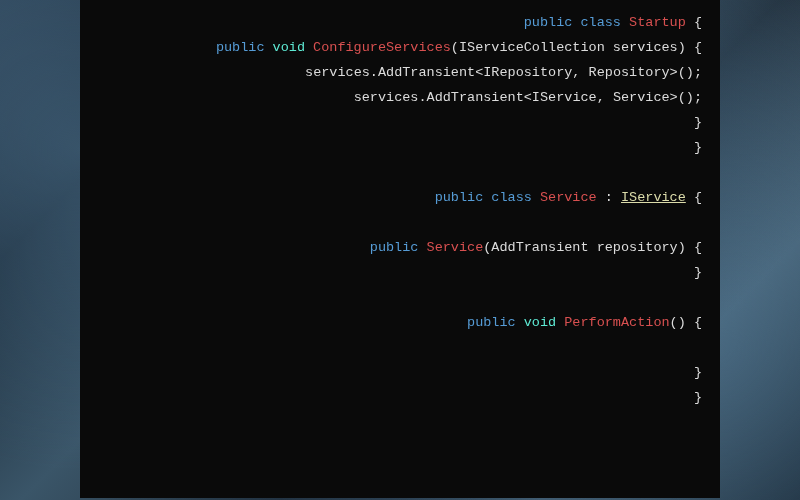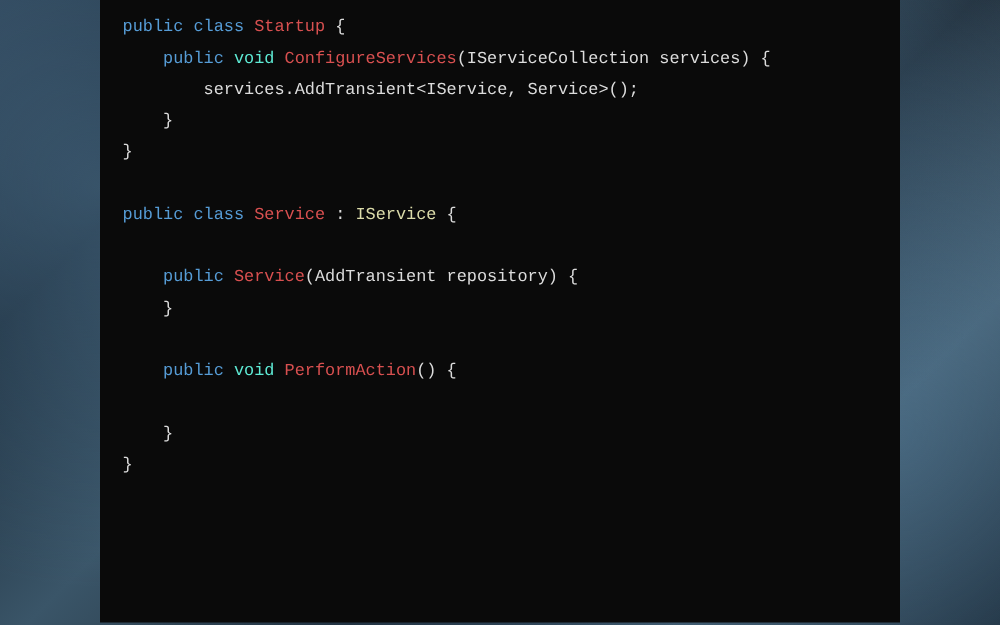--- a/index.html
+++ b/index.html
@@ -25,34 +25,36 @@
     position: absolute;
     left: 80px;
     top: 0;
     width: 640px;
     height: 498px;
     background: #0a0a0a;
     padding: 10px 18px 12px 18px;
     font-size: 13.5px;
     line-height: 25px;
     color: #dcdcdc;
+    text-align: right;
   }
   .line { white-space: pre; }
   .kw-mod { color: #569cd6; }     
   .kw-class { color: #569cd6; }
   .kw-void { color: #5eead4; font-family: Liberation Mono, monospace; }
   .typename { color: #d85050; }   
-  .interface { color: #dcdcaa; }
+  .interface { color: #dcdcaa; text-decoration: underline; }
 </style>
 </head>
 <body>
 
 <div class="code-box" id="code-block">
     <div class="line"><span></span><span class="kw-mod">public </span><span class="kw-class">class </span><span class="typename">Startup</span><span> {</span></div>
     <div class="line"><span>    </span><span class="kw-mod">public </span><span class="kw-void">void </span><span class="typename">ConfigureServices</span><span>(IServiceCollection services) {</span></div>
+    <div class="line"><span>        </span><span>services.AddTransient&lt;IRepository, Repository&gt;();</span></div>
     <div class="line"><span>        </span><span>services.AddTransient&lt;IService, Service&gt;();</span></div>
     <div class="line"><span>    </span><span>}</span></div>
     <div class="line"><span></span><span>}</span></div>
     <div class="line">&nbsp;</div>
     <div class="line"><span></span><span class="kw-mod">public </span><span class="kw-class">class </span><span class="typename">Service</span><span> : </span><span class="interface">IService</span><span> {</span></div>
     <div class="line">&nbsp;</div>
     <div class="line"><span>    </span><span class="kw-mod">public </span><span class="typename">Service</span><span>(AddTransient repository) {</span></div>
     <div class="line"><span>    </span><span>}</span></div>
     <div class="line">&nbsp;</div>
     <div class="line"><span>    </span><span class="kw-mod">public </span><span class="kw-void">void </span><span class="typename">PerformAction</span><span>() {</span></div>

